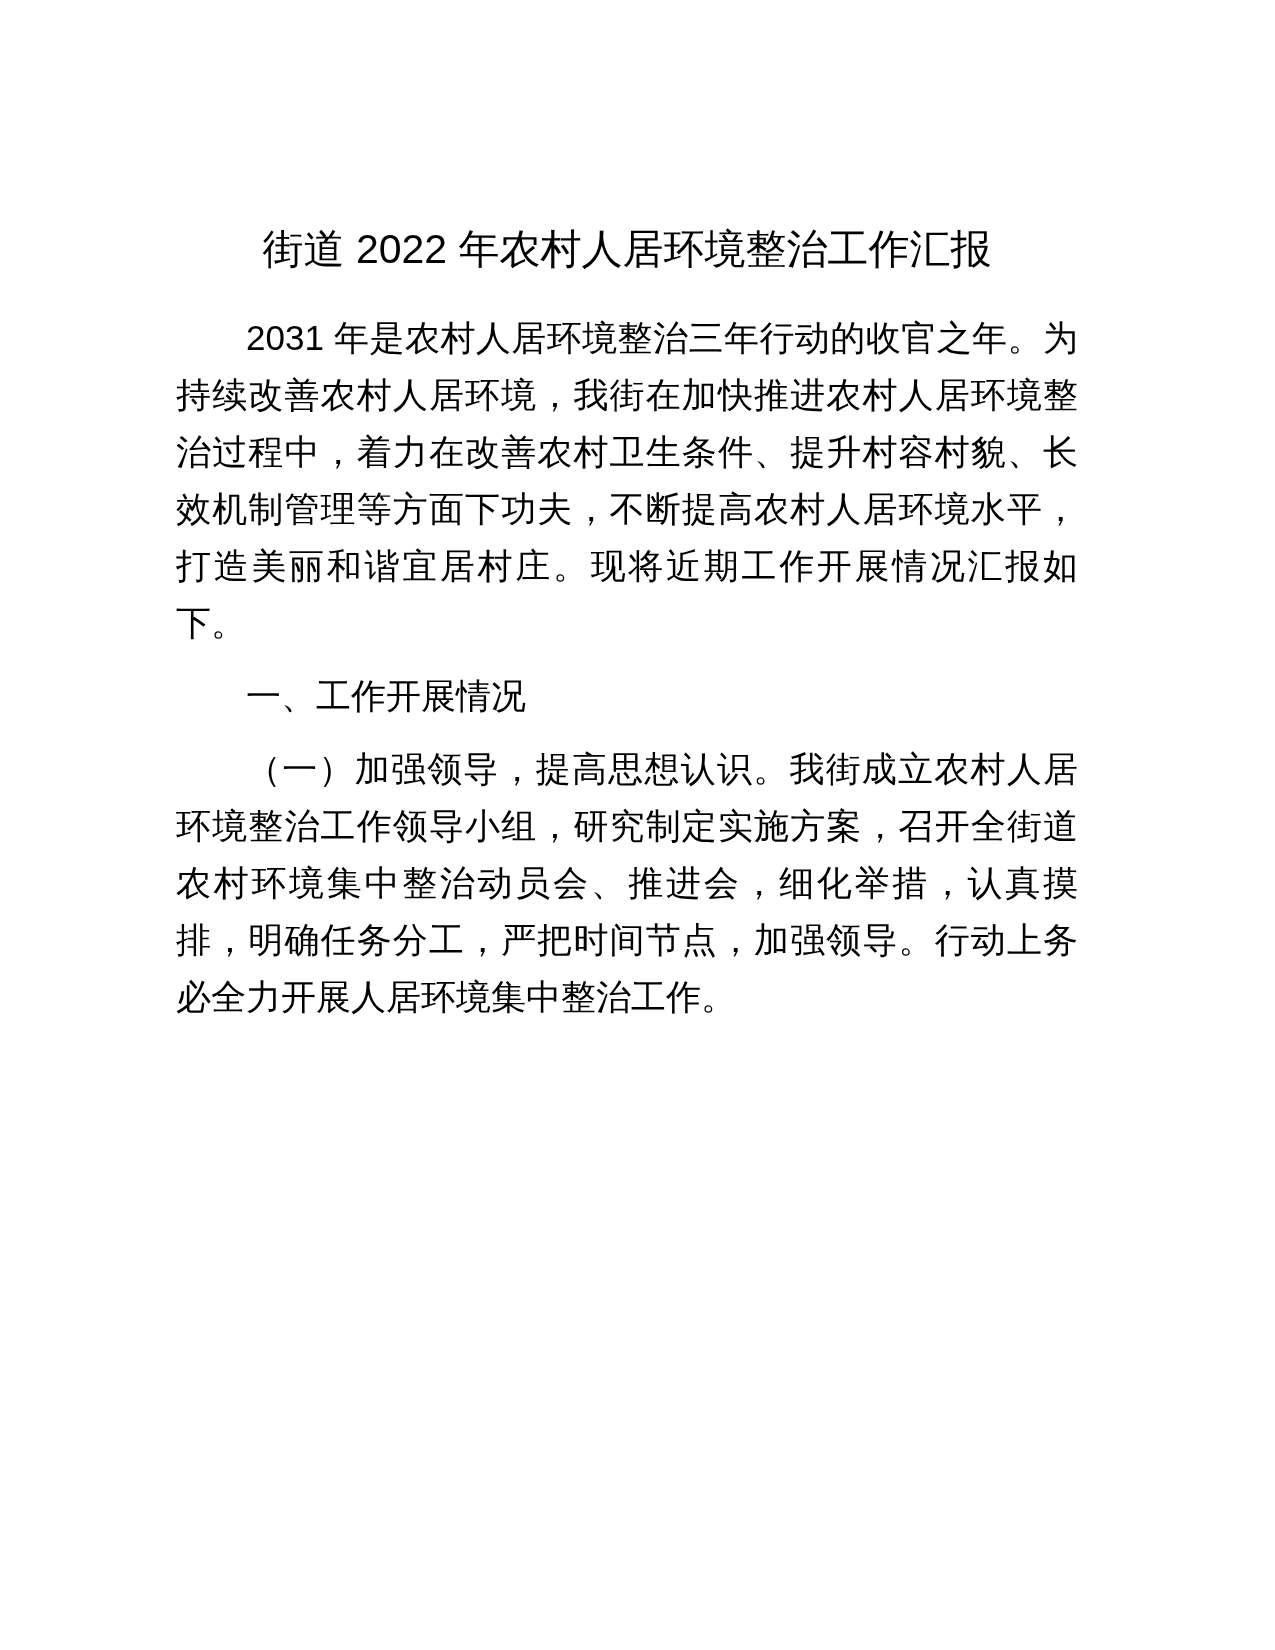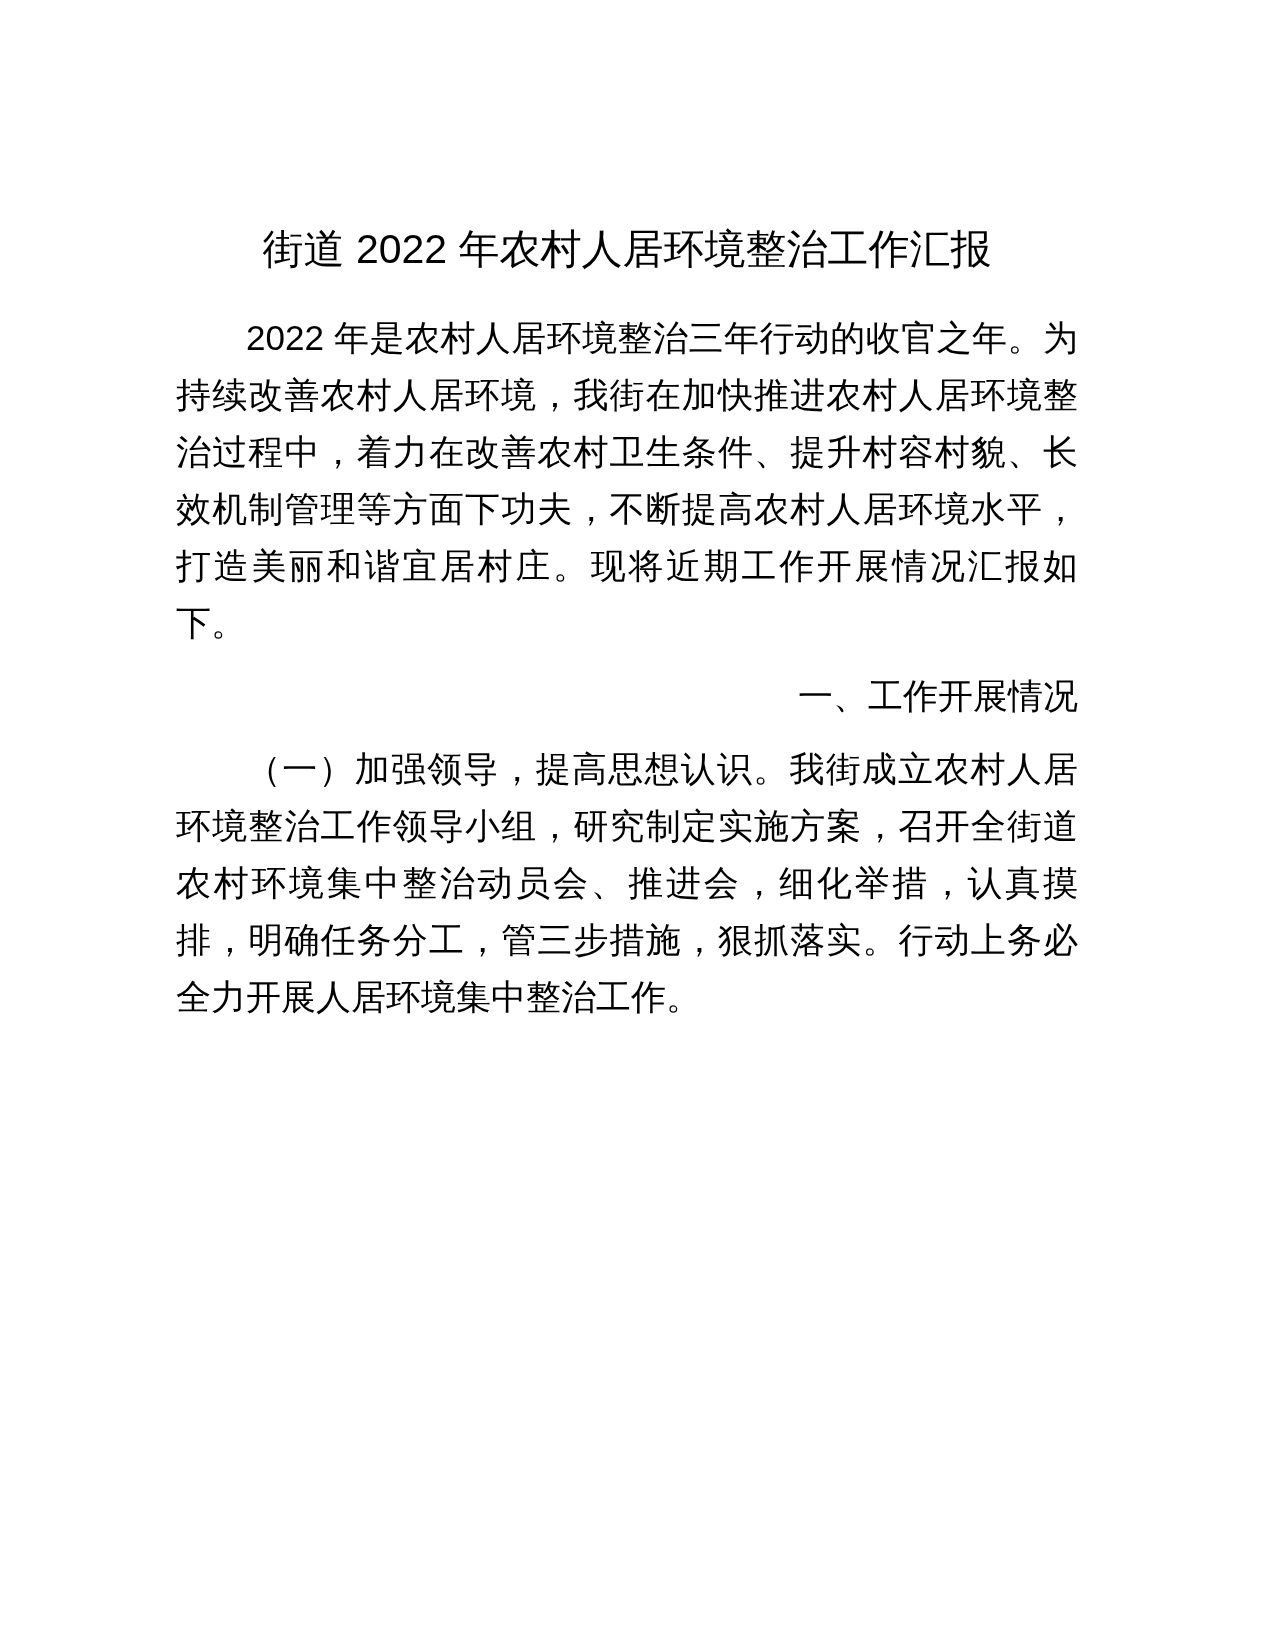--- a/index.html
+++ b/index.html
@@ -37,26 +37,25 @@
     text-align: justify;
     text-indent: 70px;
     margin: 0 0 16px 0;
     word-break: break-all;
   }
   .heading {
     font-size: 35px;
     line-height: 57px;
     text-indent: 70px;
     margin: 0 0 16px 0;
-    text-align: right;
   }
 </style>
 </head>
 <body>
 
 <div class="page">
   <div class="content">
     <h1 class="doc-title">街道 2022 年农村人居环境整治工作汇报</h1>
-    <p class="para">2022 年是农村人居环境整治三年行动的收官之年。为持续改善农村人居环境，我街在加快推进农村人居环境整治过程中，着力在改善农村卫生条件、提升村容村貌、长效机制管理等方面下功夫，不断提高农村人居环境水平，打造美丽和谐宜居村庄。现将近期工作开展情况汇报如下。</p>
+    <p class="para">2031 年是农村人居环境整治三年行动的收官之年。为持续改善农村人居环境，我街在加快推进农村人居环境整治过程中，着力在改善农村卫生条件、提升村容村貌、长效机制管理等方面下功夫，不断提高农村人居环境水平，打造美丽和谐宜居村庄。现将近期工作开展情况汇报如下。</p>
     <p class="heading">一、工作开展情况</p>
-    <p class="para">（一）加强领导，提高思想认识。我街成立农村人居环境整治工作领导小组，研究制定实施方案，召开全街道农村环境集中整治动员会、推进会，细化举措，认真摸排，明确任务分工，管三步措施，狠抓落实。行动上务必全力开展人居环境集中整治工作。</p>
+    <p class="para">（一）加强领导，提高思想认识。我街成立农村人居环境整治工作领导小组，研究制定实施方案，召开全街道农村环境集中整治动员会、推进会，细化举措，认真摸排，明确任务分工，严把时间节点，加强领导。行动上务必全力开展人居环境集中整治工作。</p>
   </div>
 </div>
 
 </body></html>

